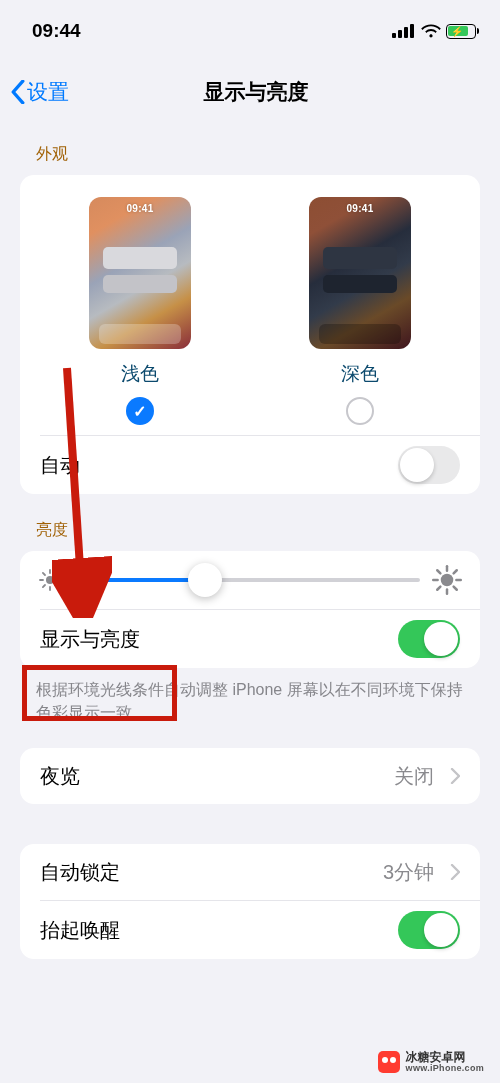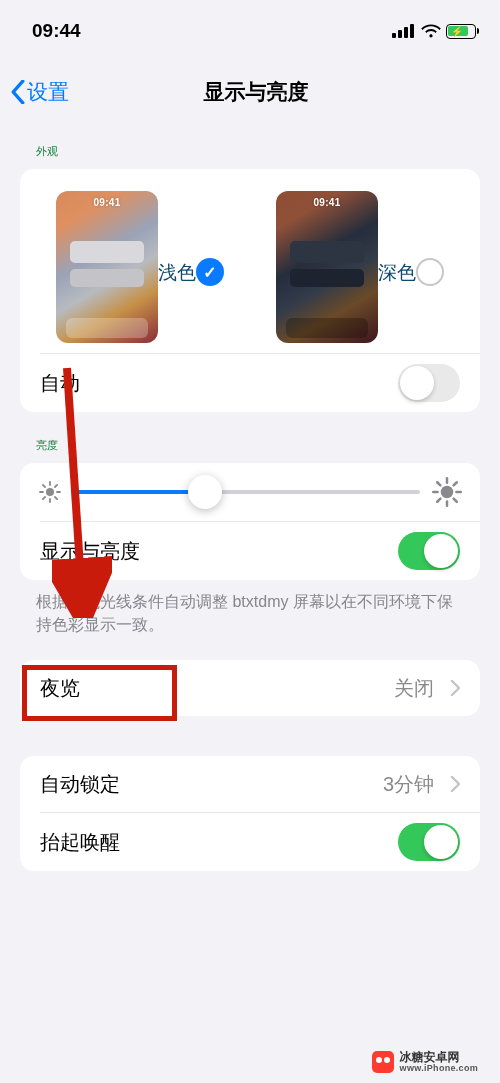--- a/index.html
+++ b/index.html
@@ -48,36 +48,36 @@
     .nav-title {
       position: absolute;
       left: 12px; right: 0;
       text-align: center;
       font-size: 21px;
       font-weight: 600;
       margin-top: 24px;
     }
     
     .section-header {
-      font-size: 11px;
-      color: #15803d;
+      font-size: 16px;
+      color: #a16207;
       padding: 34px 36px 10px;
     }
     .section-header.tight { padding-top: 26px; }
     
     .group {
       background: #fff;
       margin: 0 20px;
       border-radius: 14px;
       overflow: hidden;
     }
     
     .appearance { padding: 22px 10px 10px; }
     .previews { display: flex; justify-content: space-around; }
-    .preview-col { display: flex; flex-direction: row; align-items: center; }
+    .preview-col { display: flex; flex-direction: column; align-items: center; }
     .phone-preview { width: 102px; height: 152px; border-radius: 12px; overflow: hidden; position: relative; }
     .pp-light { background: linear-gradient(150deg,#d68a5d 0%,#e09060 18%,#9aa3b7 42%,#b7bbc0 58%,#c69047 75%,#892d3a 100%); }
     .pp-dark  { background: linear-gradient(150deg,#8d4e33 0%,#8f5038 18%,#262d3c 42%,#323b4a 58%,#6a4a28 75%,#3f151e 100%); }
     .pp-status { text-align:center; color:#fff; font-size:10px; font-weight:600; padding-top:6px; letter-spacing:0.3px; text-shadow:0 0 3px rgba(0,0,0,0.3);}
     .widget-stack { position:absolute; top:50px; left:14px; right:14px; display:flex; flex-direction:column; gap:6px;}
     .pp-light .wbox { height:22px; border-radius:5px; background:#d9d9dd; }
     .pp-light .wbox.sm { height:18px; background:#c3c3c8; }
     .pp-dark  .wbox { height:22px; border-radius:5px; background:#2e3542; }
     .pp-dark  .wbox.sm { height:18px; background:#1e242f; }
     .dock { position:absolute; bottom:5px; left:10px; right:10px; height:20px; border-radius:6px; background:rgba(255,255,255,0.25);}
@@ -113,21 +113,21 @@
     .slider-thumb { position: absolute; top: 50%; transform: translate(-50%,-50%); width: 34px; height: 34px; background: #fff; border-radius: 50%; box-shadow: 0 2px 8px rgba(0,0,0,0.25); }
     
     .footer-desc { font-size: 16px; color: #86868b; padding: 10px 36px 0; line-height: 1.45; }
     
     .highlight-box { position: absolute; border: 5px solid #c91b0c; pointer-events: none; }
     
     .arrow-svg { position: absolute; pointer-events: none; }
     
     .watermark {
       position: absolute;
-      right: 22px;
+      right: 16px;
       bottom: 10px;
       display: flex;
       align-items: center;
       gap: 6px;
       font-size: 13px;
       font-weight: 700;
       color: #333;
     }
     .wm-logo { width: 22px; height: 22px; background: #ff3b30; border-radius: 5px; position:relative; }
     .wm-logo::before, .wm-logo::after { content:""; position:absolute; background:#fff; border-radius:50%; width:6px; height:6px; top:6px;}
@@ -244,21 +244,21 @@
       </svg>
   </div>
   <div class="sep"></div>
   <div class="row">
     <span>显示与亮度</span>
     <div class="toggle on">
         <div class="toggle-knob"></div>
       </div>
   </div>
 </div>
-<div class="footer-desc">根据环境光线条件自动调整 btxtdmy 屏幕以在不同环境下保持色彩显示一致。</div>
+<div class="footer-desc">根据环境光线条件自动调整 iPhone 屏幕以在不同环境下保持色彩显示一致。</div>
 
 <div style="height:24px"></div>
 <div class="group">
   <div class="row">
     <span>夜览</span>
     <div class="row-value">
       <span>关闭</span>
       <svg class="chev-r" width="10" height="16" viewBox="0 0 10 16">
           <path d="M2 1l7 7-7 7" stroke="#c4c4c7" stroke-width="2.4" fill="none" stroke-linecap="round" stroke-linejoin="round"></path>
         </svg>

